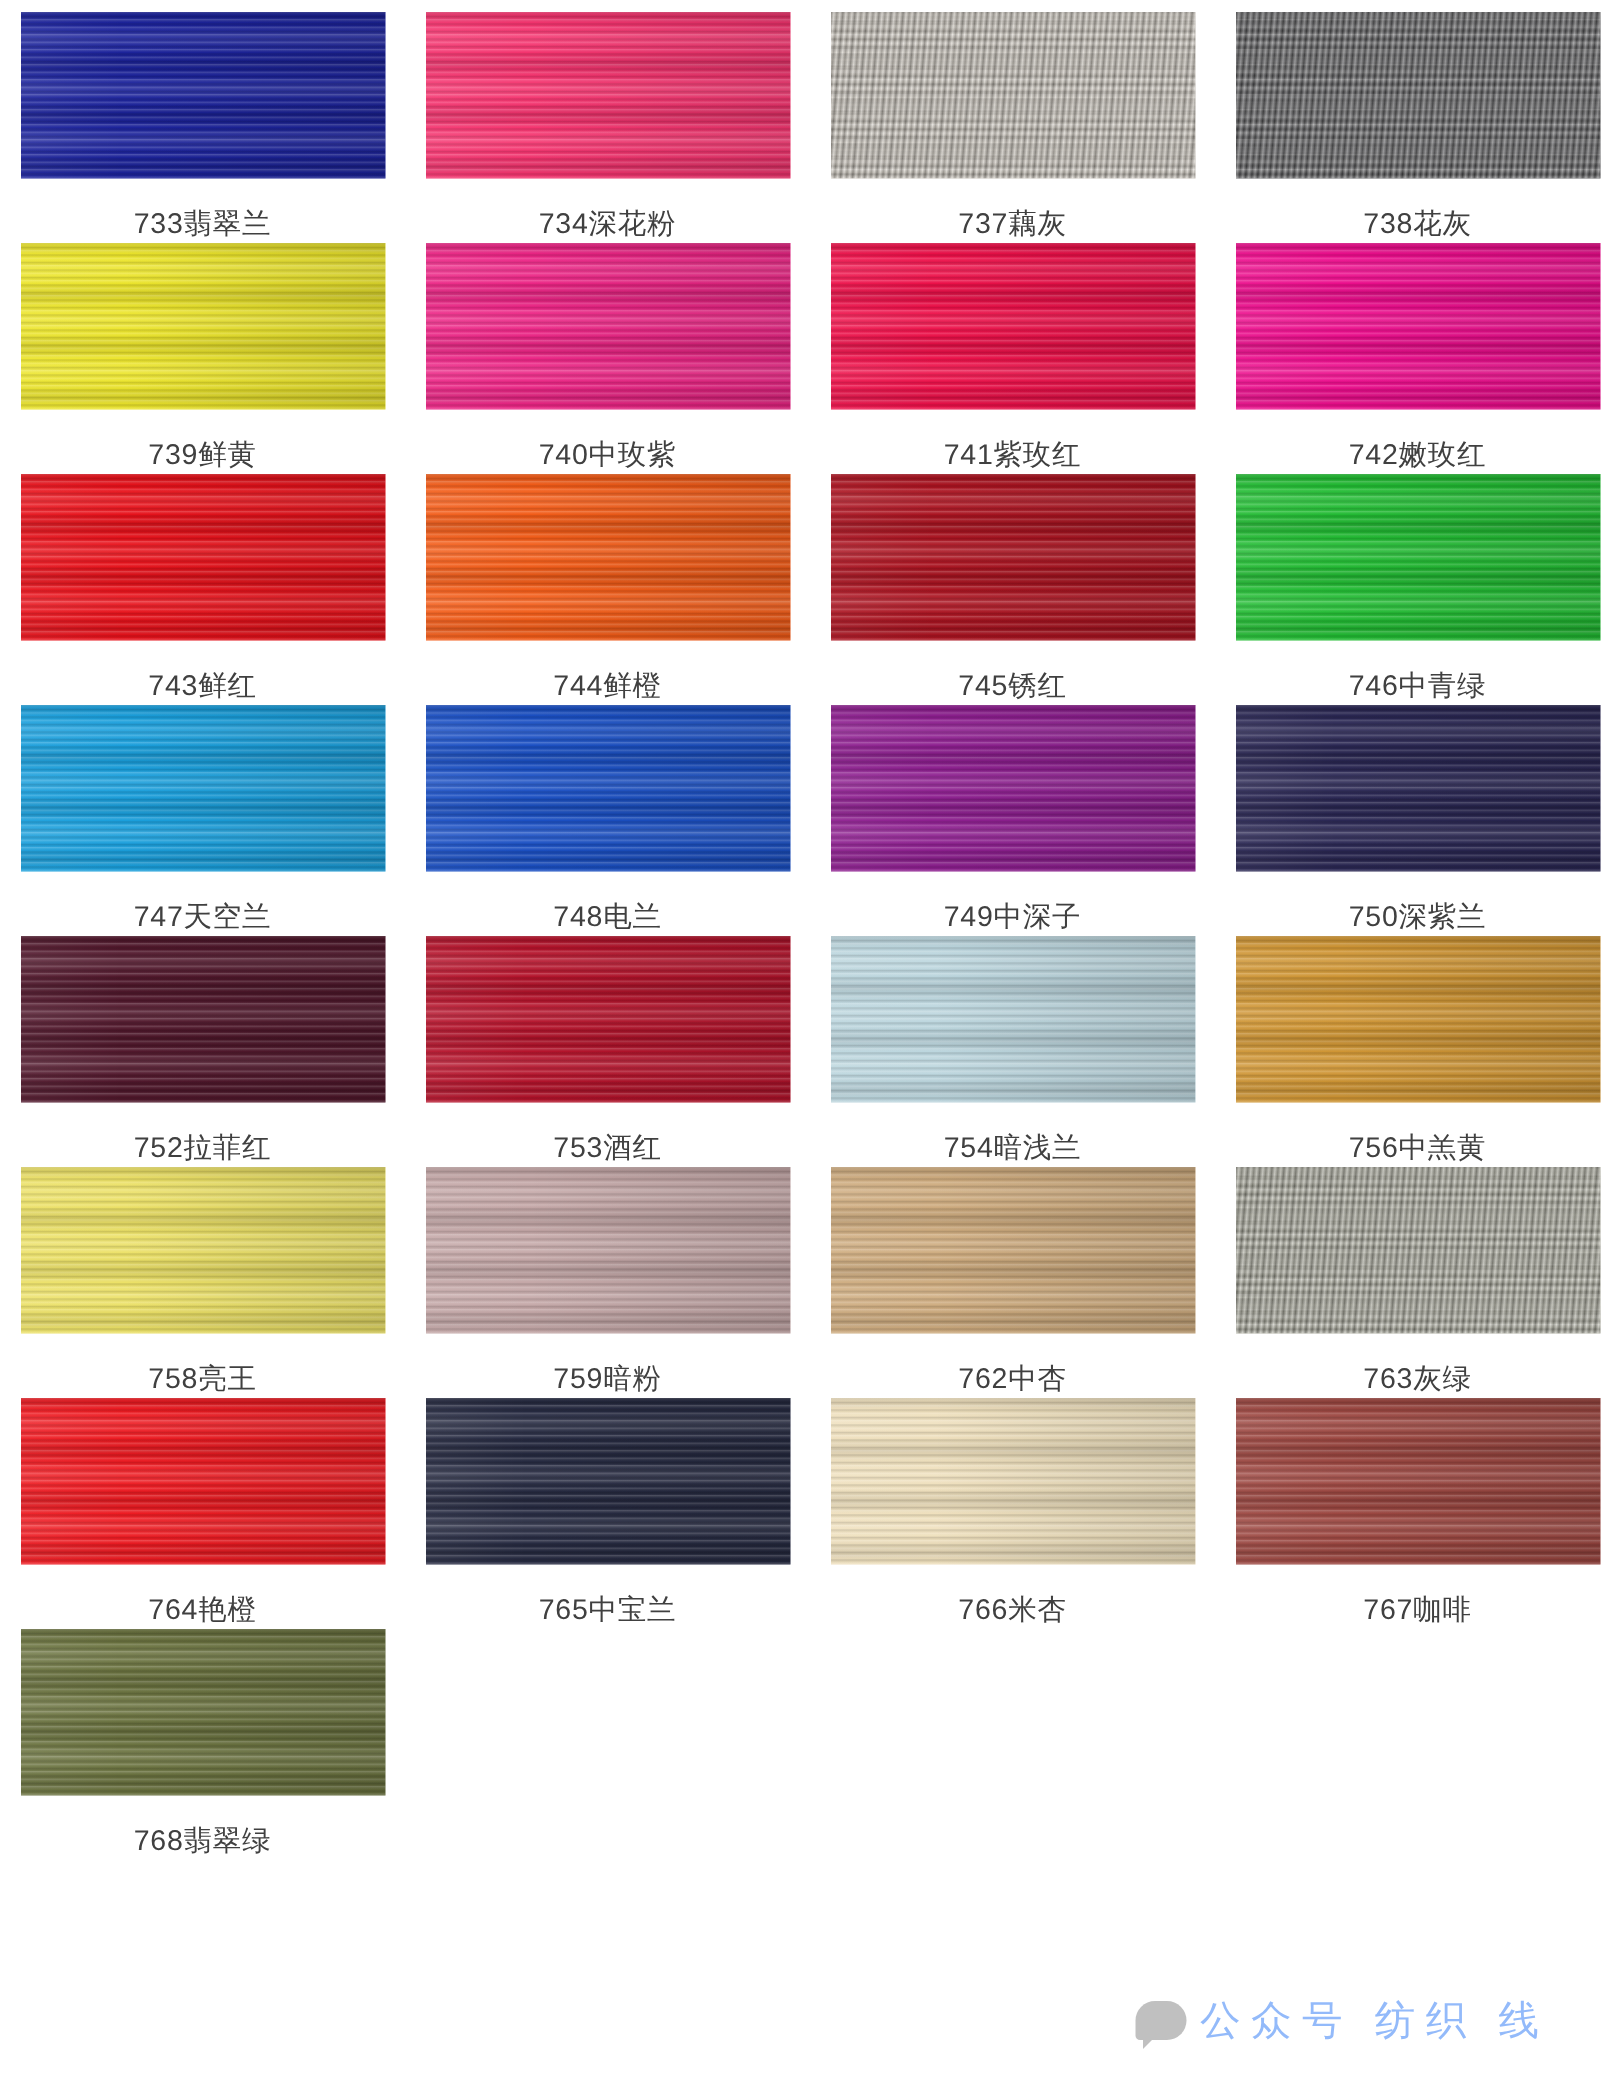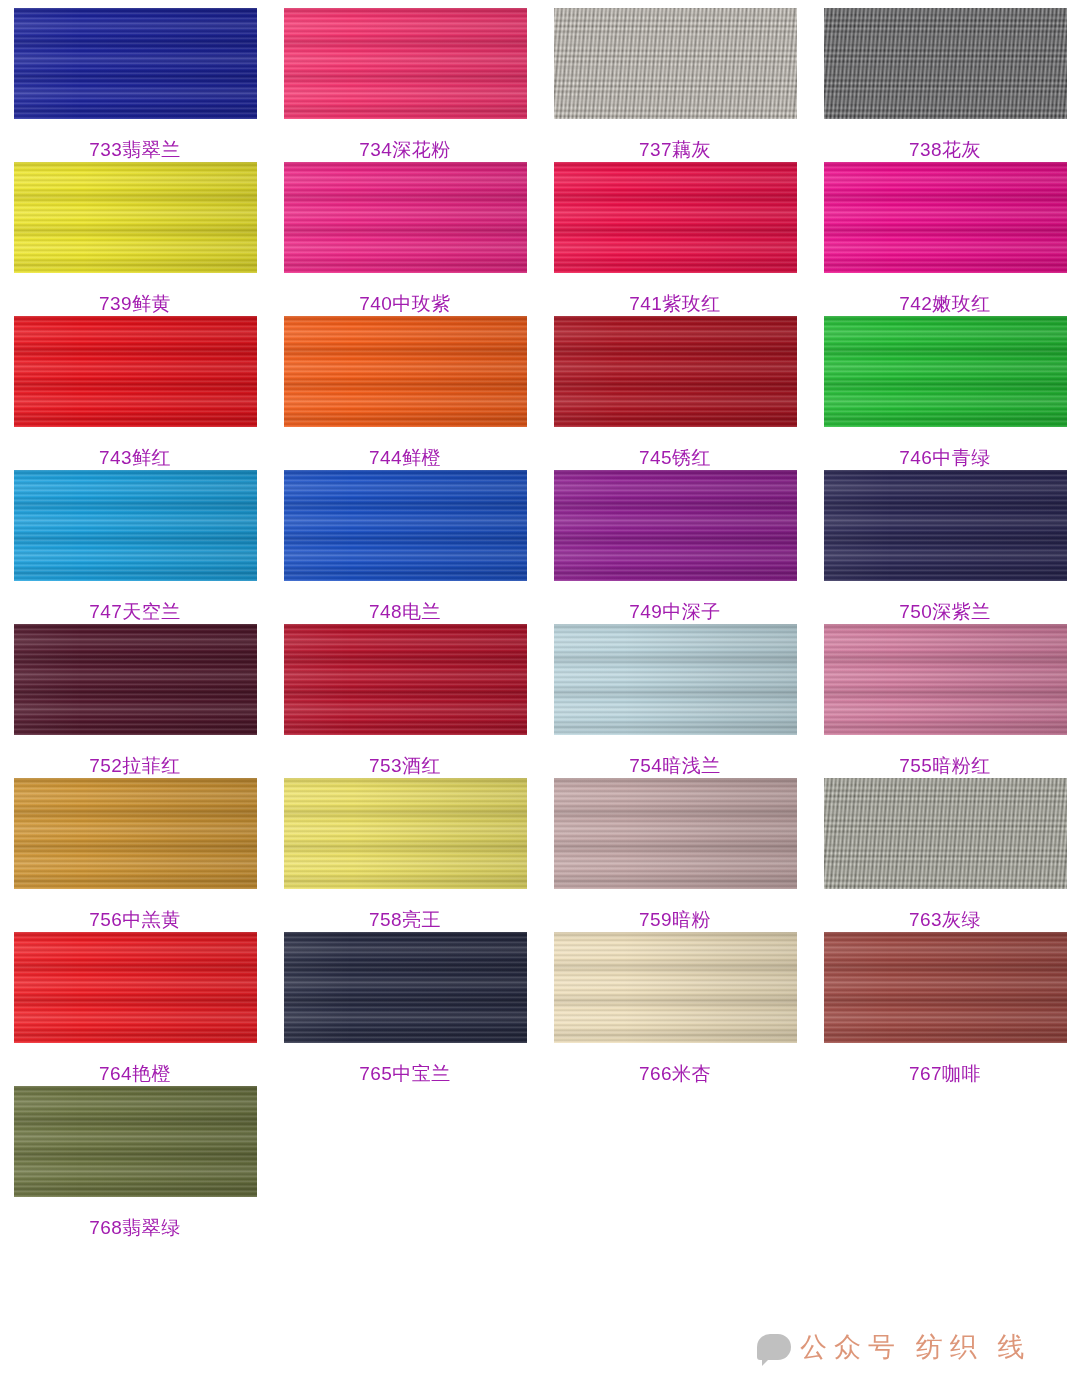--- a/index.html
+++ b/index.html
@@ -93,21 +93,21 @@
       rgba(0,0,0,0.16) 0px,
       rgba(255,255,255,0.16) 3px,
       rgba(0,0,0,0.12) 6px
     );
   }
 
   .swatch-label {
     margin-top: 21px;
     font-size: 19px;
     line-height: 1;
-    color: #a21caf;
+    color: #404040;
     letter-spacing: 0.5px;
     white-space: nowrap;
     font-family: "Liberation Sans", "DejaVu Sans", sans-serif;
   }
 
   
   #watermark {
     position: absolute;
     left: 757px;
     top: 1329px;
@@ -130,24 +130,24 @@
     position: absolute;
     left: 5px;
     bottom: -6px;
     width: 0;
     height: 0;
     border-left: 7px solid #8d8d8d;
     border-bottom: 7px solid transparent;
   }
   #watermark .wm-text {
     font-size: 27px;
-    color: #c2410c;
+    color: #3b82f6;
     letter-spacing: 7px;
     white-space: nowrap;
-    font-family: Liberation Serif, serif;
+    font-family: Liberation Sans, sans-serif;
   }
 </style>
 </head>
 <body>
 
 <main id="chart-grid">
     <div class="swatch-cell">
       <div class="swatch-chip" style="background-color: rgb(28, 35, 155);"></div>
       <div class="swatch-label">733翡翠兰</div>
     </div>
@@ -217,34 +217,34 @@
     </div>
     <div class="swatch-cell">
       <div class="swatch-chip" style="background-color: rgb(181, 20, 44);"></div>
       <div class="swatch-label">753酒红</div>
     </div>
     <div class="swatch-cell">
       <div class="swatch-chip" style="background-color: rgb(188, 214, 222);"></div>
       <div class="swatch-label">754暗浅兰</div>
     </div>
     <div class="swatch-cell">
-      <div class="swatch-chip" style="background-color: rgb(209, 124, 158);"></div>
-      <div class="swatch-label">755暗粉红</div>
-    </div>
-    <div class="swatch-cell">
       <div class="swatch-chip" style="background-color: rgb(207, 149, 52);"></div>
       <div class="swatch-label">756中羔黄</div>
     </div>
     <div class="swatch-cell">
       <div class="swatch-chip" style="background-color: rgb(236, 225, 103);"></div>
       <div class="swatch-label">758亮王</div>
     </div>
     <div class="swatch-cell">
       <div class="swatch-chip" style="background-color: rgb(196, 167, 167);"></div>
       <div class="swatch-label">759暗粉</div>
+    </div>
+    <div class="swatch-cell">
+      <div class="swatch-chip" style="background-color: rgb(206, 171, 126);"></div>
+      <div class="swatch-label">762中杏</div>
     </div>
     <div class="swatch-cell">
       <div class="swatch-chip heather" style="background-color: rgb(174, 174, 160);"></div>
       <div class="swatch-label">763灰绿</div>
     </div>
     <div class="swatch-cell">
       <div class="swatch-chip" style="background-color: rgb(238, 27, 34);"></div>
       <div class="swatch-label">764艳橙</div>
     </div>
     <div class="swatch-cell">

